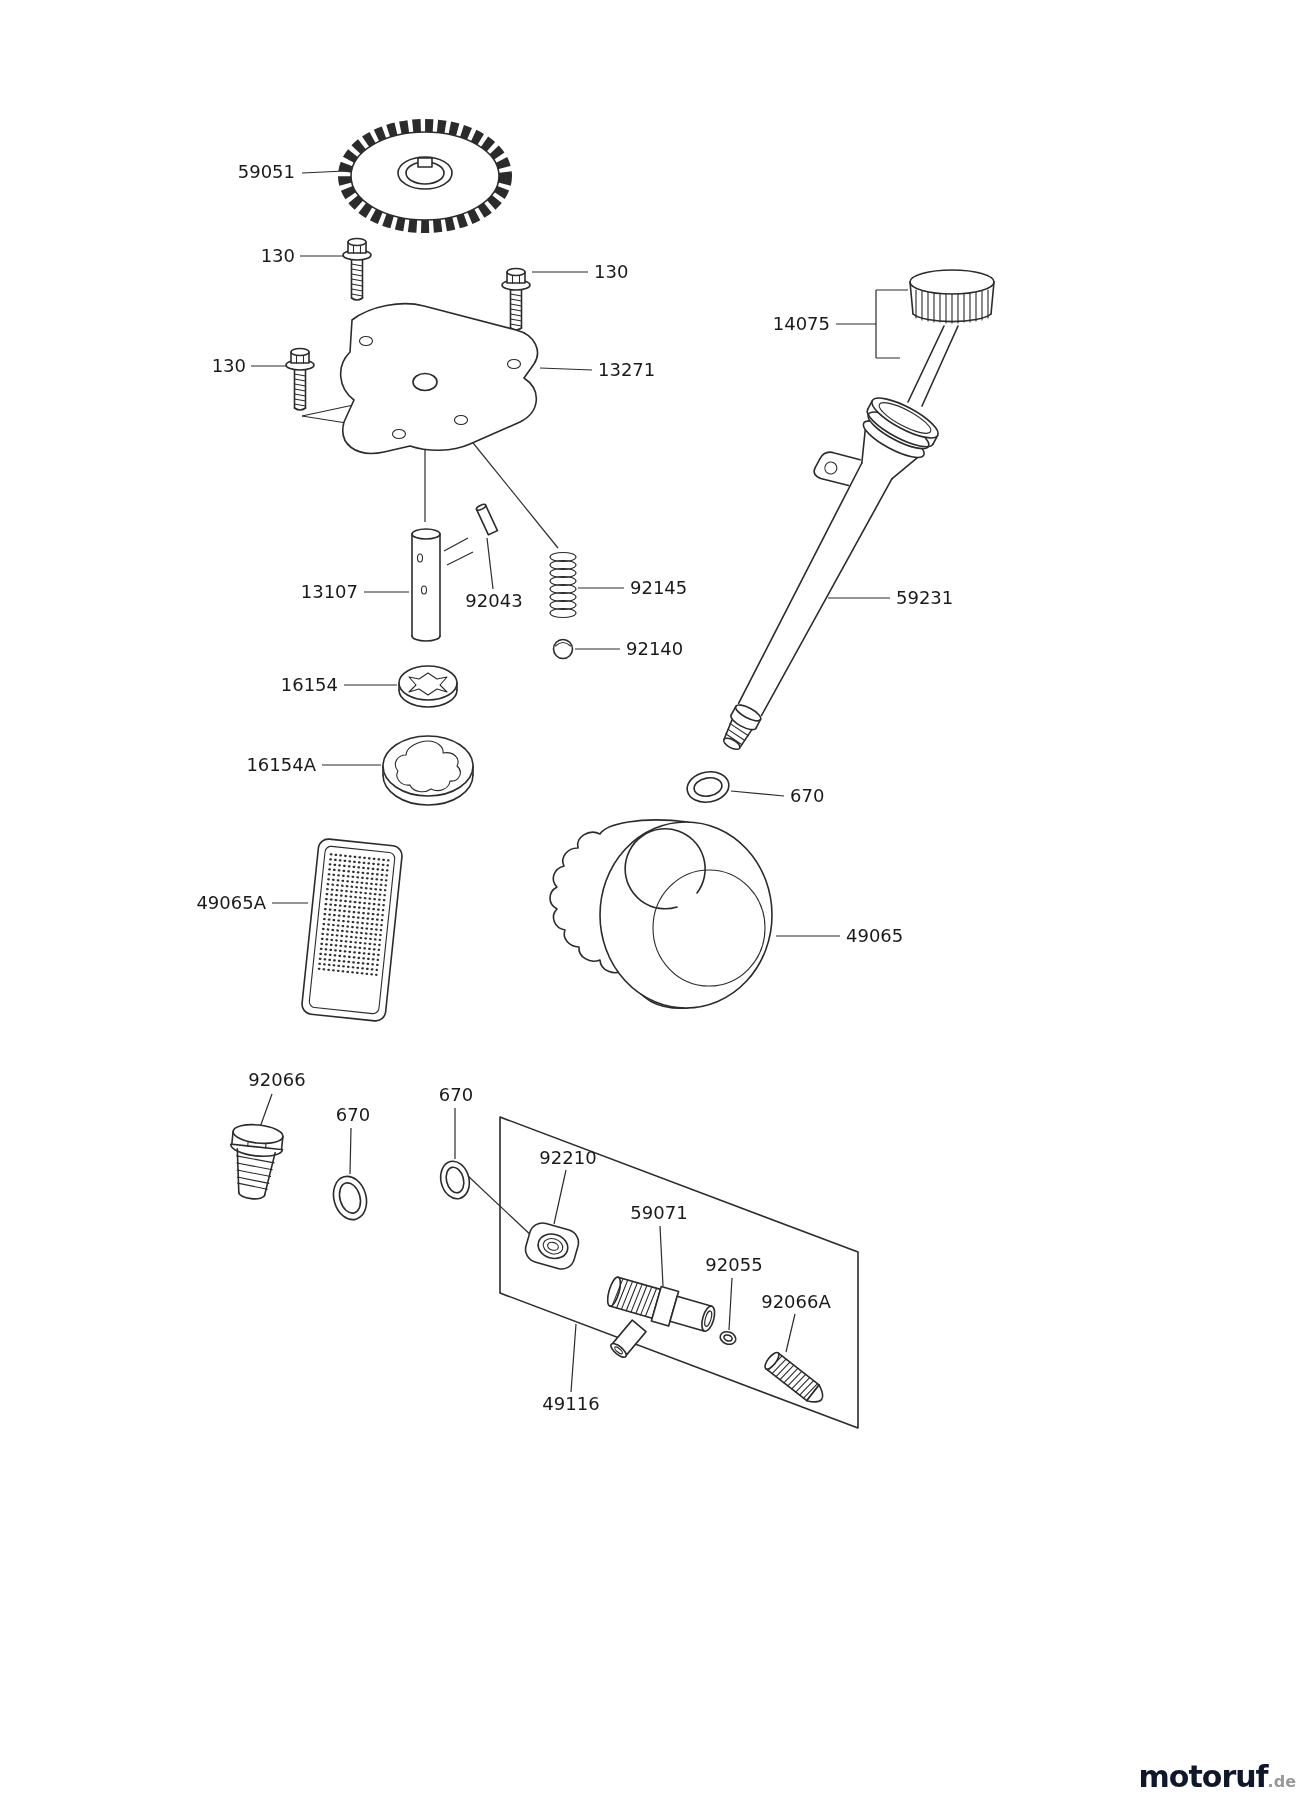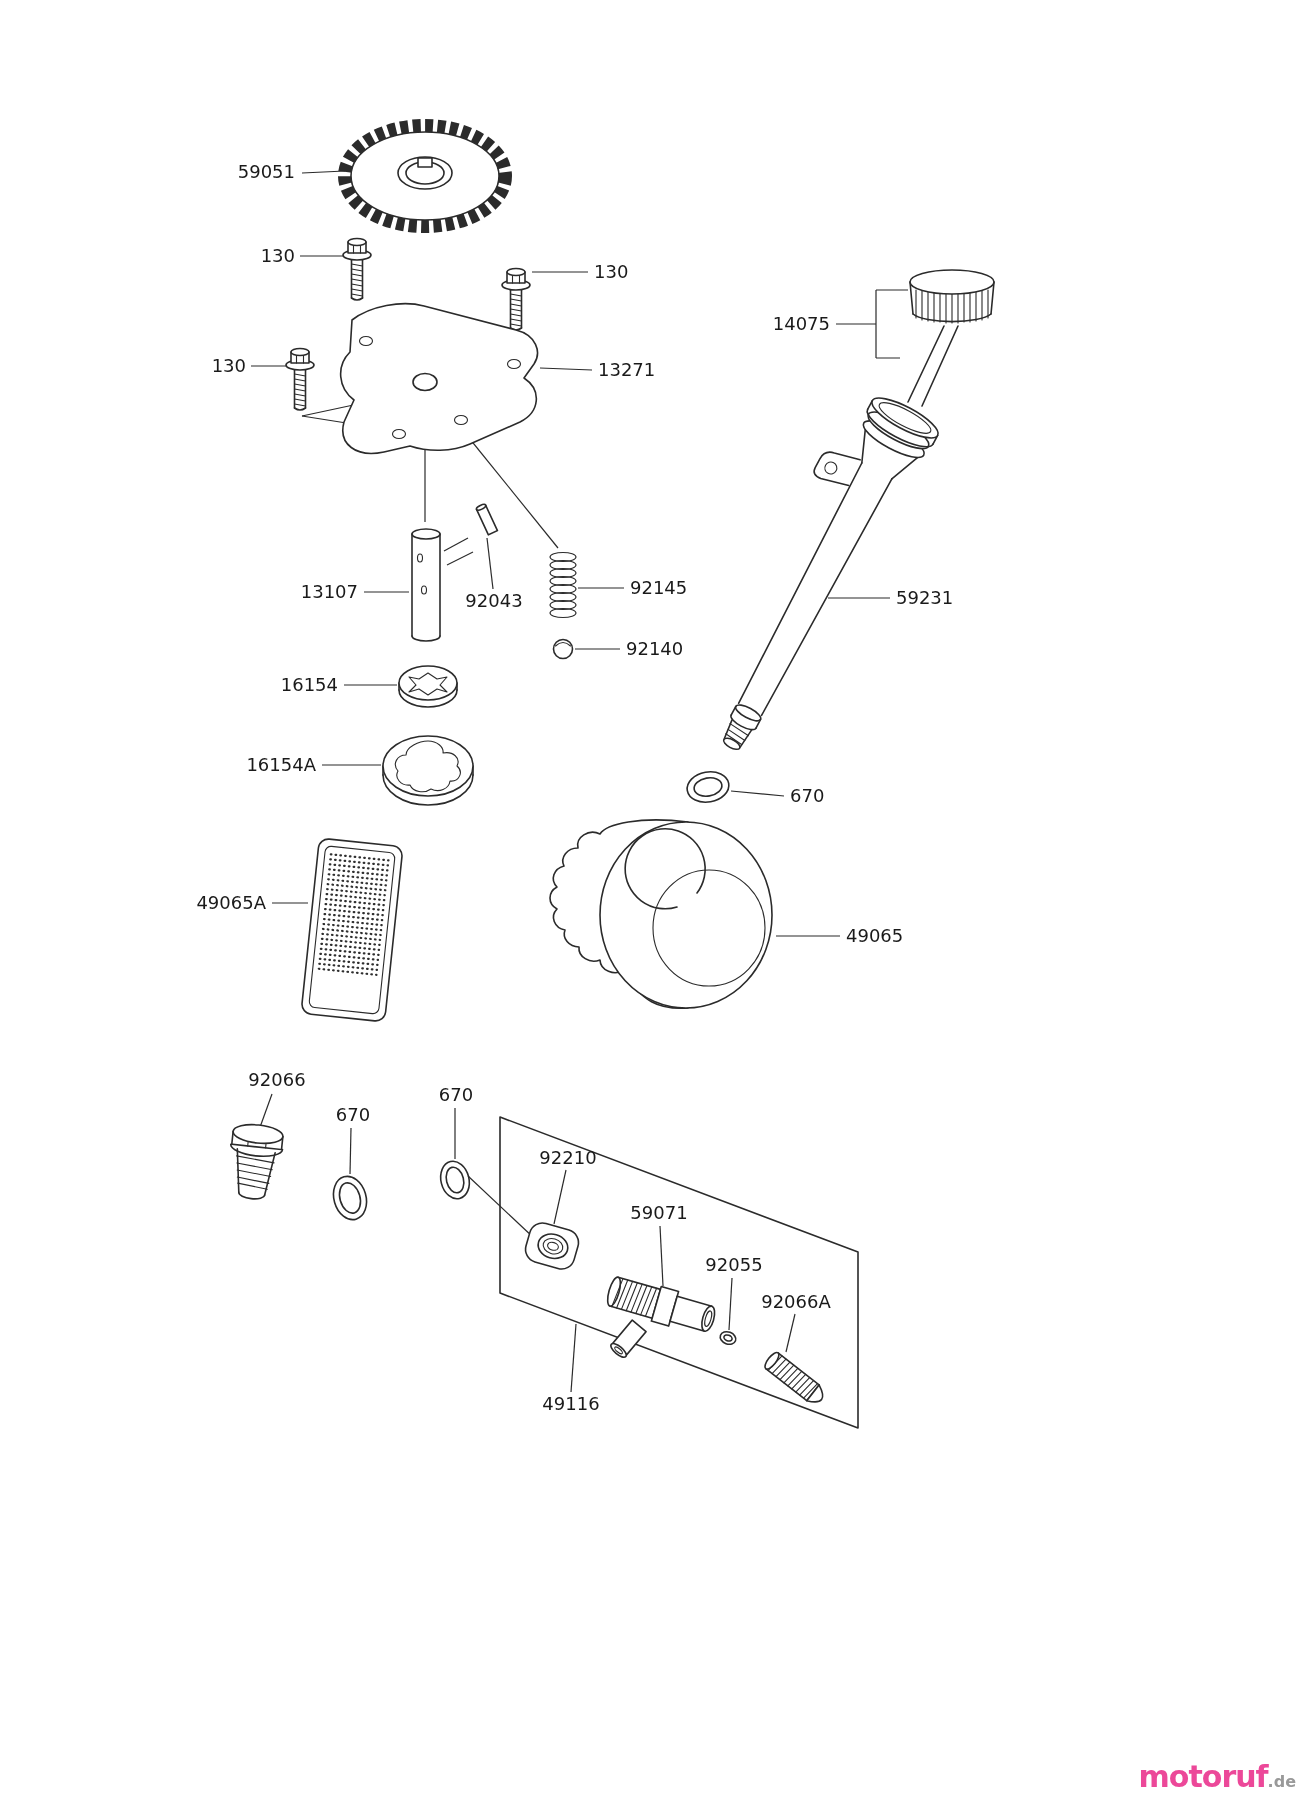--- a/index.html
+++ b/index.html
@@ -7,21 +7,21 @@
           font-family:"DejaVu Sans",sans-serif;}
   svg{position:absolute;left:0;top:0;}
   .s{fill:none;stroke:#2b2b2b;stroke-width:1.6;stroke-linecap:round;stroke-linejoin:round;}
   .f{fill:#ffffff;stroke:#2b2b2b;stroke-width:1.6;stroke-linejoin:round;}
   .thin{stroke-width:1.1;}
   .ld{fill:none;stroke:#2b2b2b;stroke-width:1.2;}
   .teeth{fill:none;stroke:#2b2b2b;stroke-width:14;stroke-dasharray:8 4.4;}
   .dots{fill:none;stroke:#2f2f2f;stroke-width:2.2;stroke-dasharray:0.6 4.2;stroke-linecap:round;}
   text.callout{font-family:"DejaVu Sans",sans-serif;font-size:18px;fill:#1a1a1a;}
   .watermark{position:absolute;right:10px;bottom:6px;white-space:nowrap;}
-  .watermark .brand{color:#ec4899;font-size:30px;font-weight:bold;letter-spacing:-1px;}
+  .watermark .brand{color:#0f172a;font-size:30px;font-weight:bold;letter-spacing:-1px;}
   .watermark .tld{color:#999999;font-size:16px;font-weight:bold;}
 </style>
 </head>
 <body>
 
 <div class="canvas">
 <svg width="1306" height="1800" viewBox="0 0 1306 1800">
 
   <defs>
     <g id="bolt">

